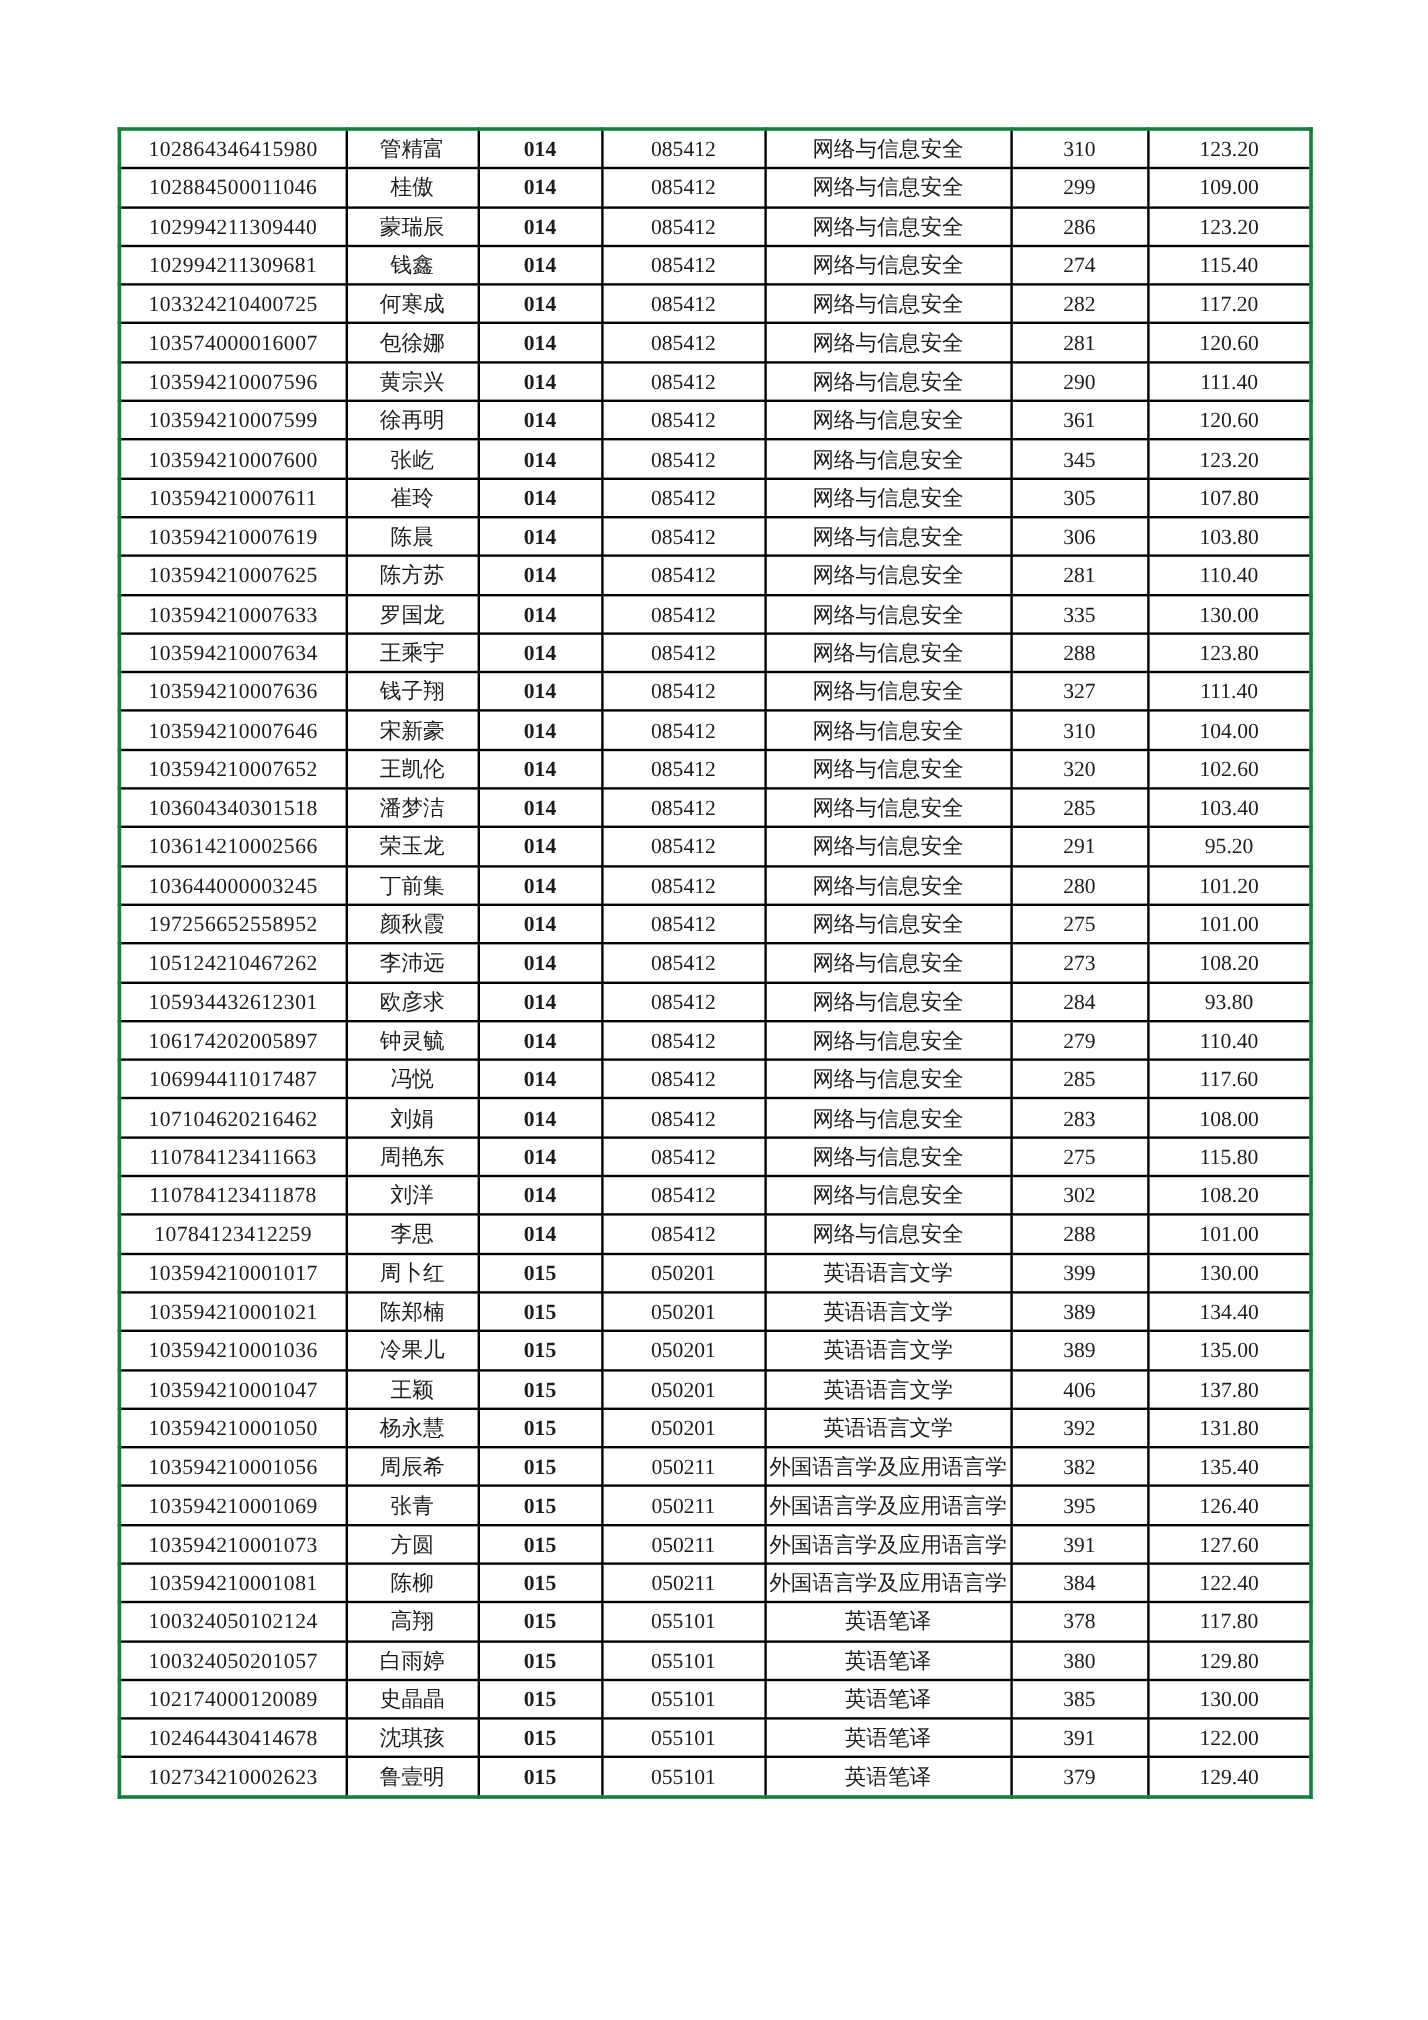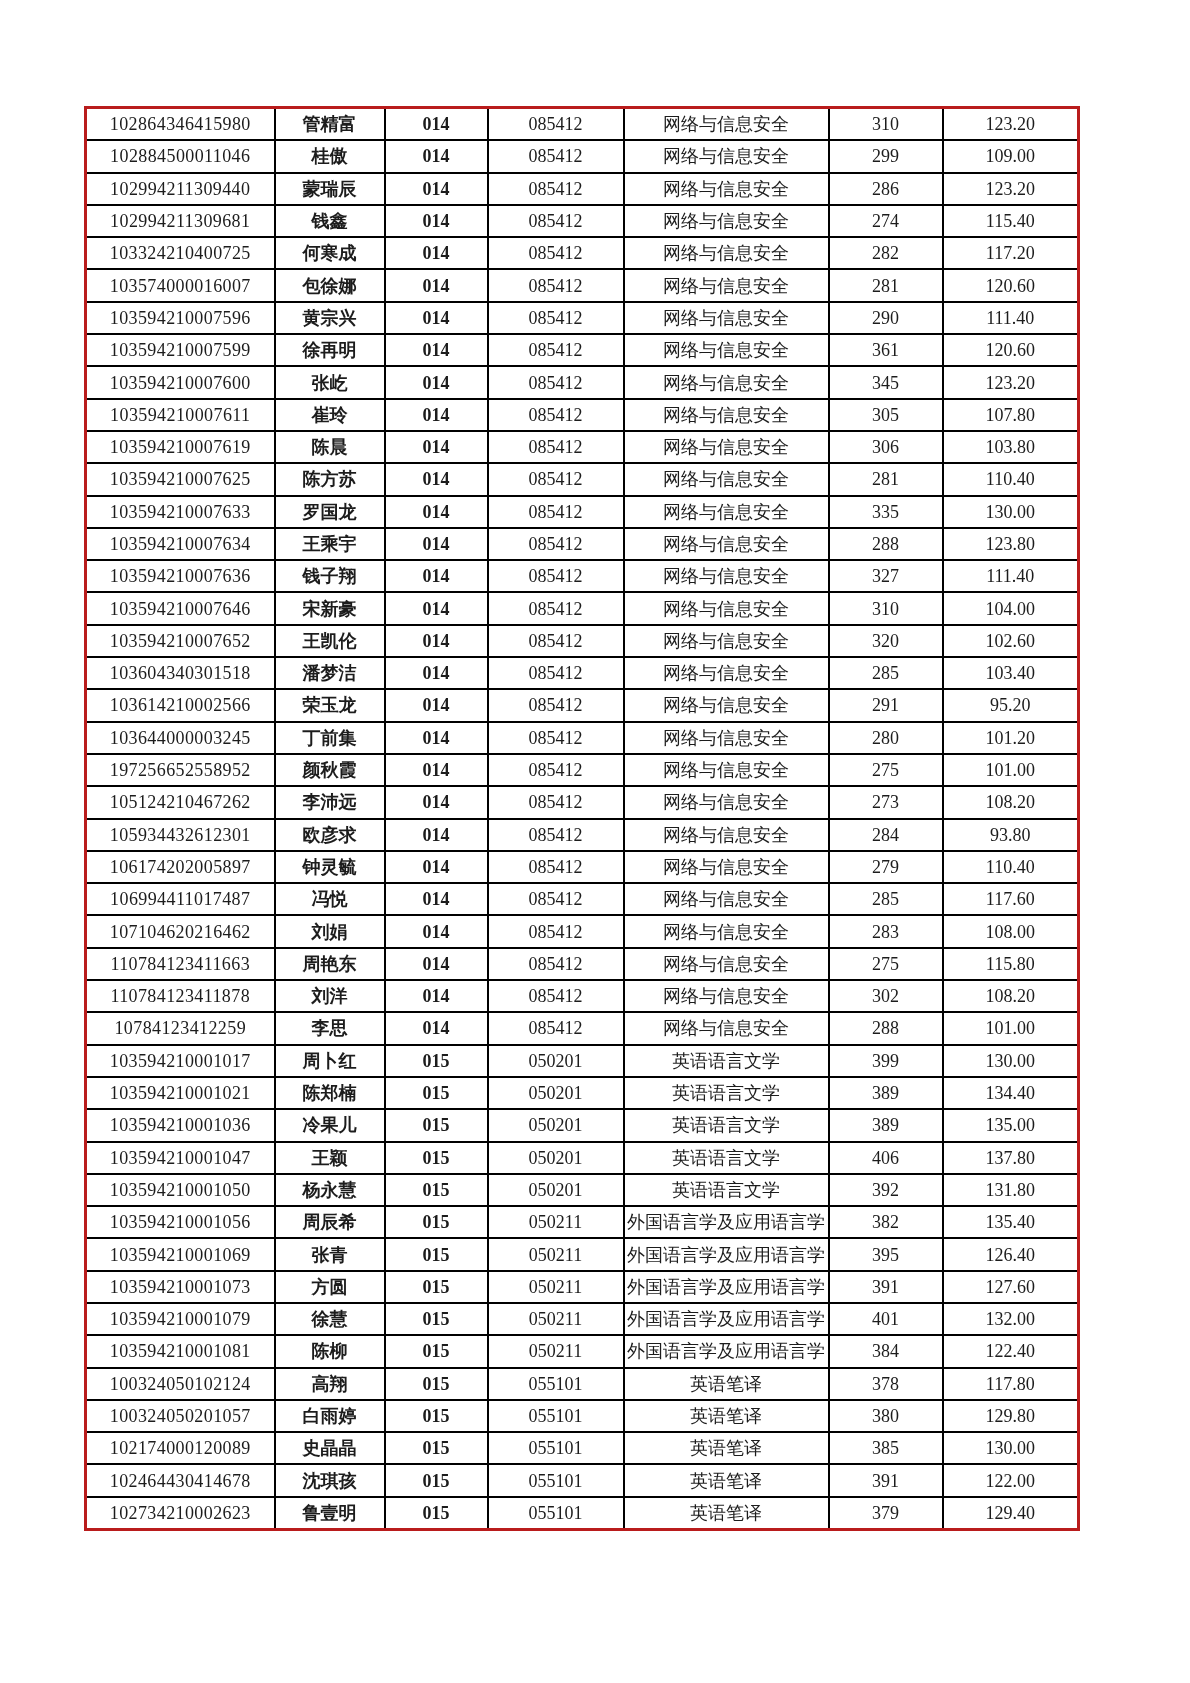--- a/index.html
+++ b/index.html
@@ -14,26 +14,26 @@
     font-family: "Liberation Serif", "DejaVu Serif", serif;
     color: #181818;
   }
   .page {
     position: absolute;
     inset: 0;
     background: #ffffff;
   }
   table.results {
     position: absolute;
-    left: 84px;
+    left: 98px;
     top: 106px;
     width: 994px;
     border-collapse: collapse;
     table-layout: fixed;
-    border: 3px solid #b91c1c;
+    border: 3px solid #15803d;
   }
   table.results td {
     border: 2px solid #000000;
     text-align: center;
     vertical-align: middle;
     padding: 0;
     height: 30.3px;
     font-size: 18px;
     line-height: 1;
     white-space: nowrap;
@@ -43,21 +43,21 @@
   
   col.c0 { width: 189px; }
   col.c1 { width: 110px; }
   col.c2 { width: 103px; }
   col.c3 { width: 136px; }
   col.c4 { width: 205px; }
   col.c5 { width: 114px; }
   col.c6 { width: 136px; }
 
   td.col-0 { letter-spacing: 0.4px; font-size: 17.5px; }
-  td.col-1 { font-size: 19px; font-weight: bold; }
+  td.col-1 { font-size: 19px; }
   td.col-2 { font-weight: bold; font-size: 18.5px; font-family: Liberation Serif, serif; }
   td.col-3 { font-size: 17.5px; }
   td.col-4 { font-size: 18px; }
   td.col-5, td.col-6 { font-size: 18px; }
 </style>
 </head>
 <body>
 
 <div class="page">
   <table class="results">
@@ -398,29 +398,20 @@
         <tr>
           <td class="col-0">103594210001073</td>
           <td class="col-1">方圆</td>
           <td class="col-2">015</td>
           <td class="col-3">050211</td>
           <td class="col-4">外国语言学及应用语言学</td>
           <td class="col-5">391</td>
           <td class="col-6">127.60</td>
         </tr>
         <tr>
-          <td class="col-0">103594210001079</td>
-          <td class="col-1">徐慧</td>
-          <td class="col-2">015</td>
-          <td class="col-3">050211</td>
-          <td class="col-4">外国语言学及应用语言学</td>
-          <td class="col-5">401</td>
-          <td class="col-6">132.00</td>
-        </tr>
-        <tr>
           <td class="col-0">103594210001081</td>
           <td class="col-1">陈柳</td>
           <td class="col-2">015</td>
           <td class="col-3">050211</td>
           <td class="col-4">外国语言学及应用语言学</td>
           <td class="col-5">384</td>
           <td class="col-6">122.40</td>
         </tr>
         <tr>
           <td class="col-0">100324050102124</td>

